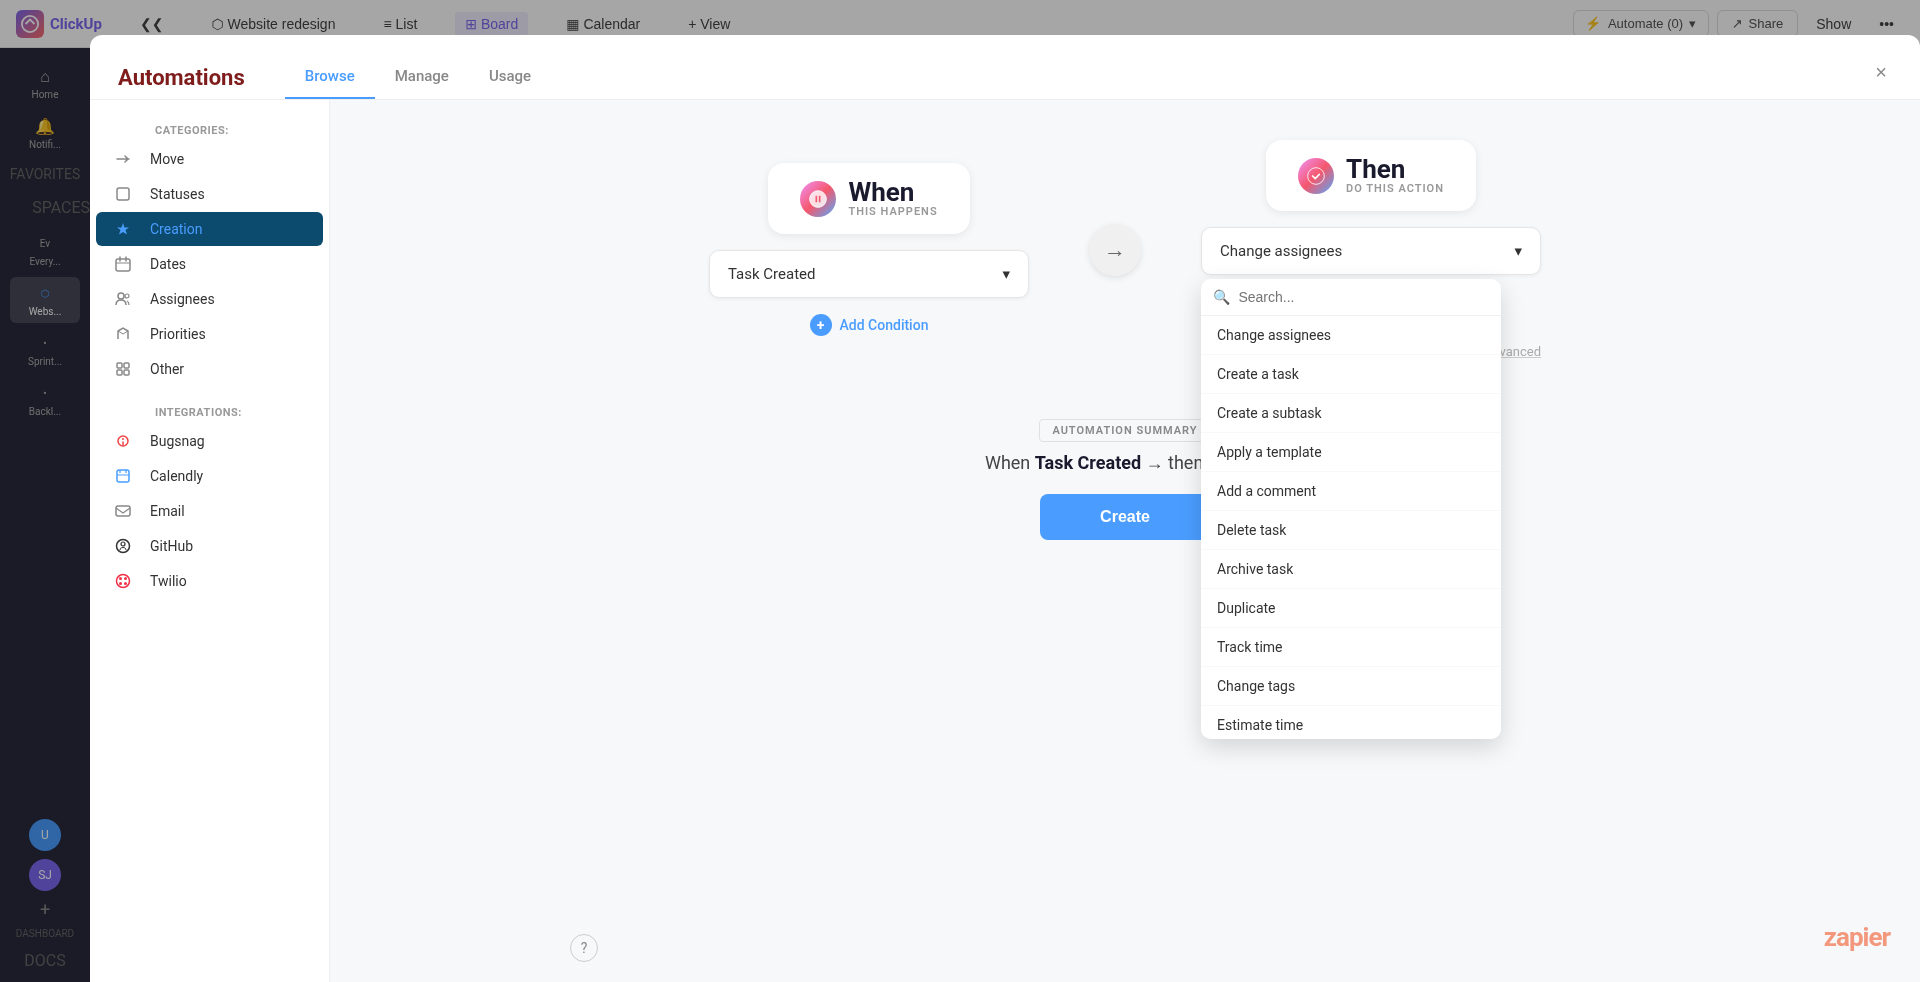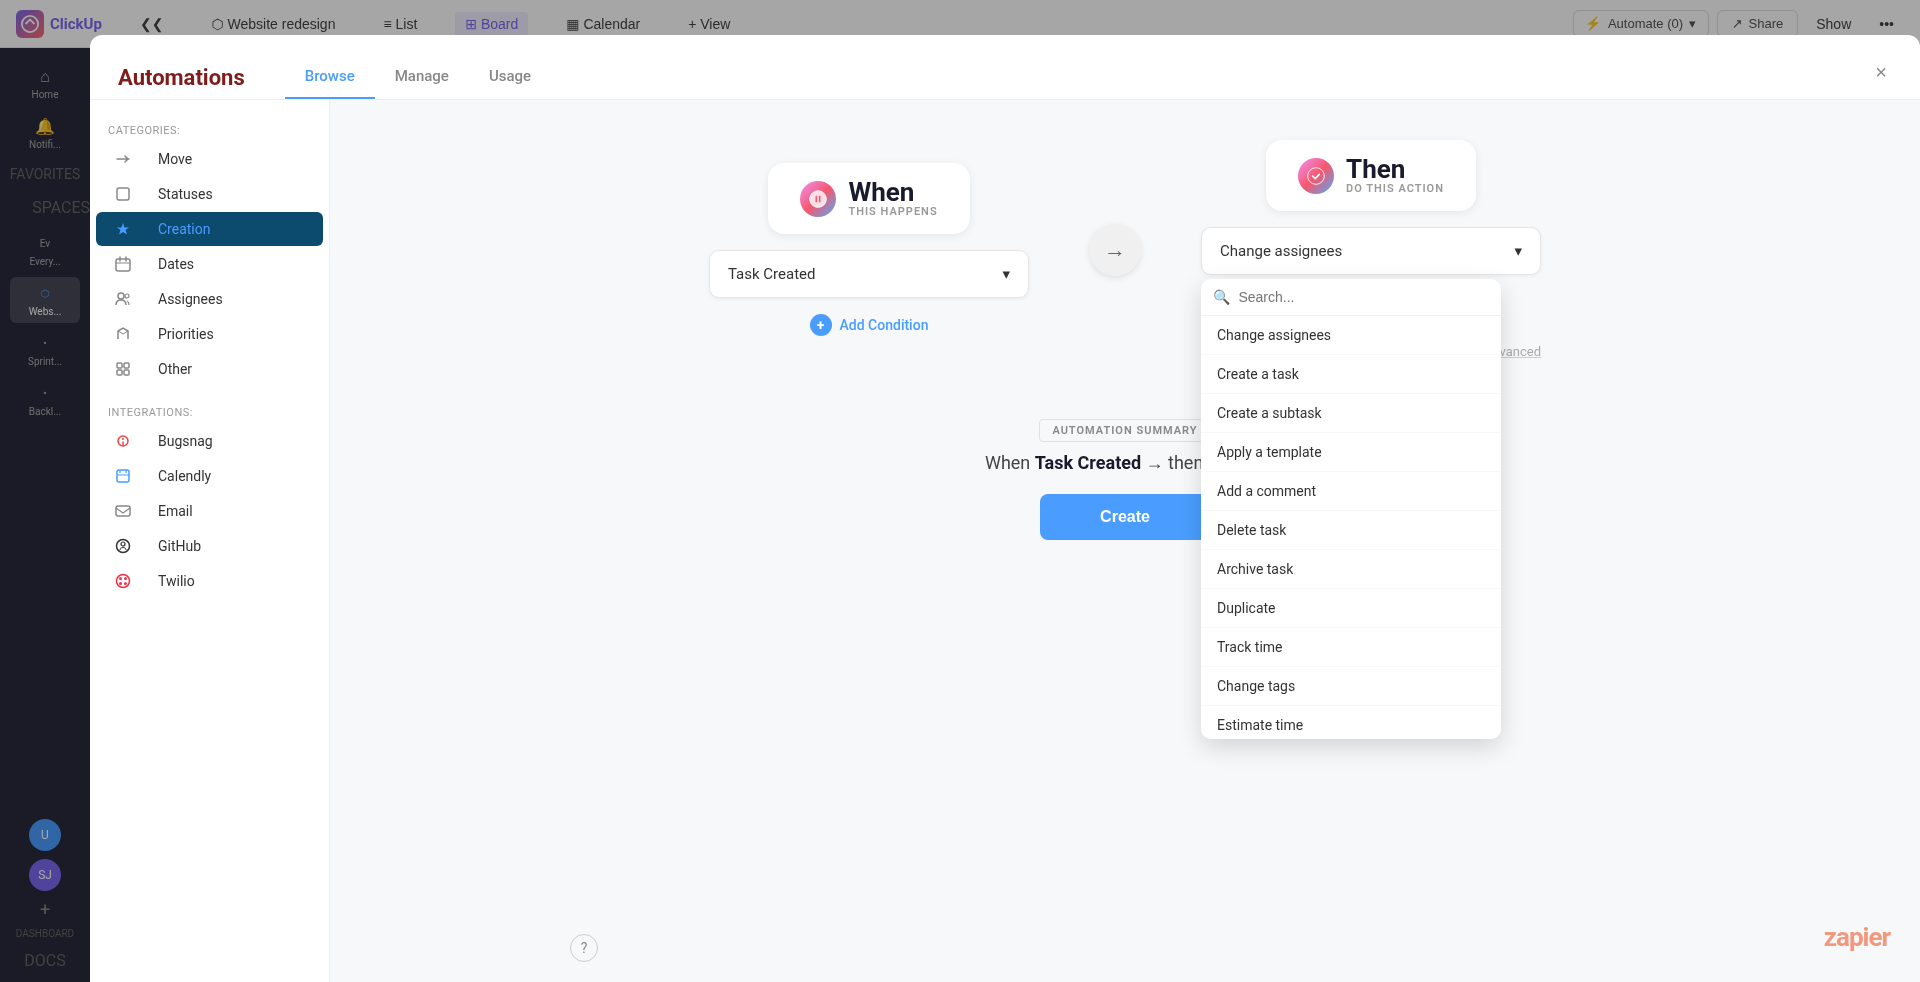--- a/index.html
+++ b/index.html
@@ -171,30 +171,31 @@
     
     .left-panel {
       width: 240px;
       border-right: 1px solid #eee;
       padding: 16px 0;
       overflow-y: auto;
       flex-shrink: 0;
     }
     .panel-section-label {
       font-size: 11px;
-      font-weight: 400;
+      font-weight: 700;
       color: #999;
       text-transform: uppercase;
       letter-spacing: 0.5px;
       padding: 8px 18px 4px;
+      margin-left: 47px;
     }
     .panel-item {
       display: flex;
       align-items: center;
-      gap: 26px;
+      gap: 18px;
       padding: 8px 18px;
       cursor: pointer;
       font-size: 14px;
       color: #333;
       border-radius: 6px;
       margin: 1px 6px;
     }
     .panel-item.active { background: #0c4a6e; color: #4a9dff; }
     .panel-item .p-icon {
       width: 18px; height: 18px;

